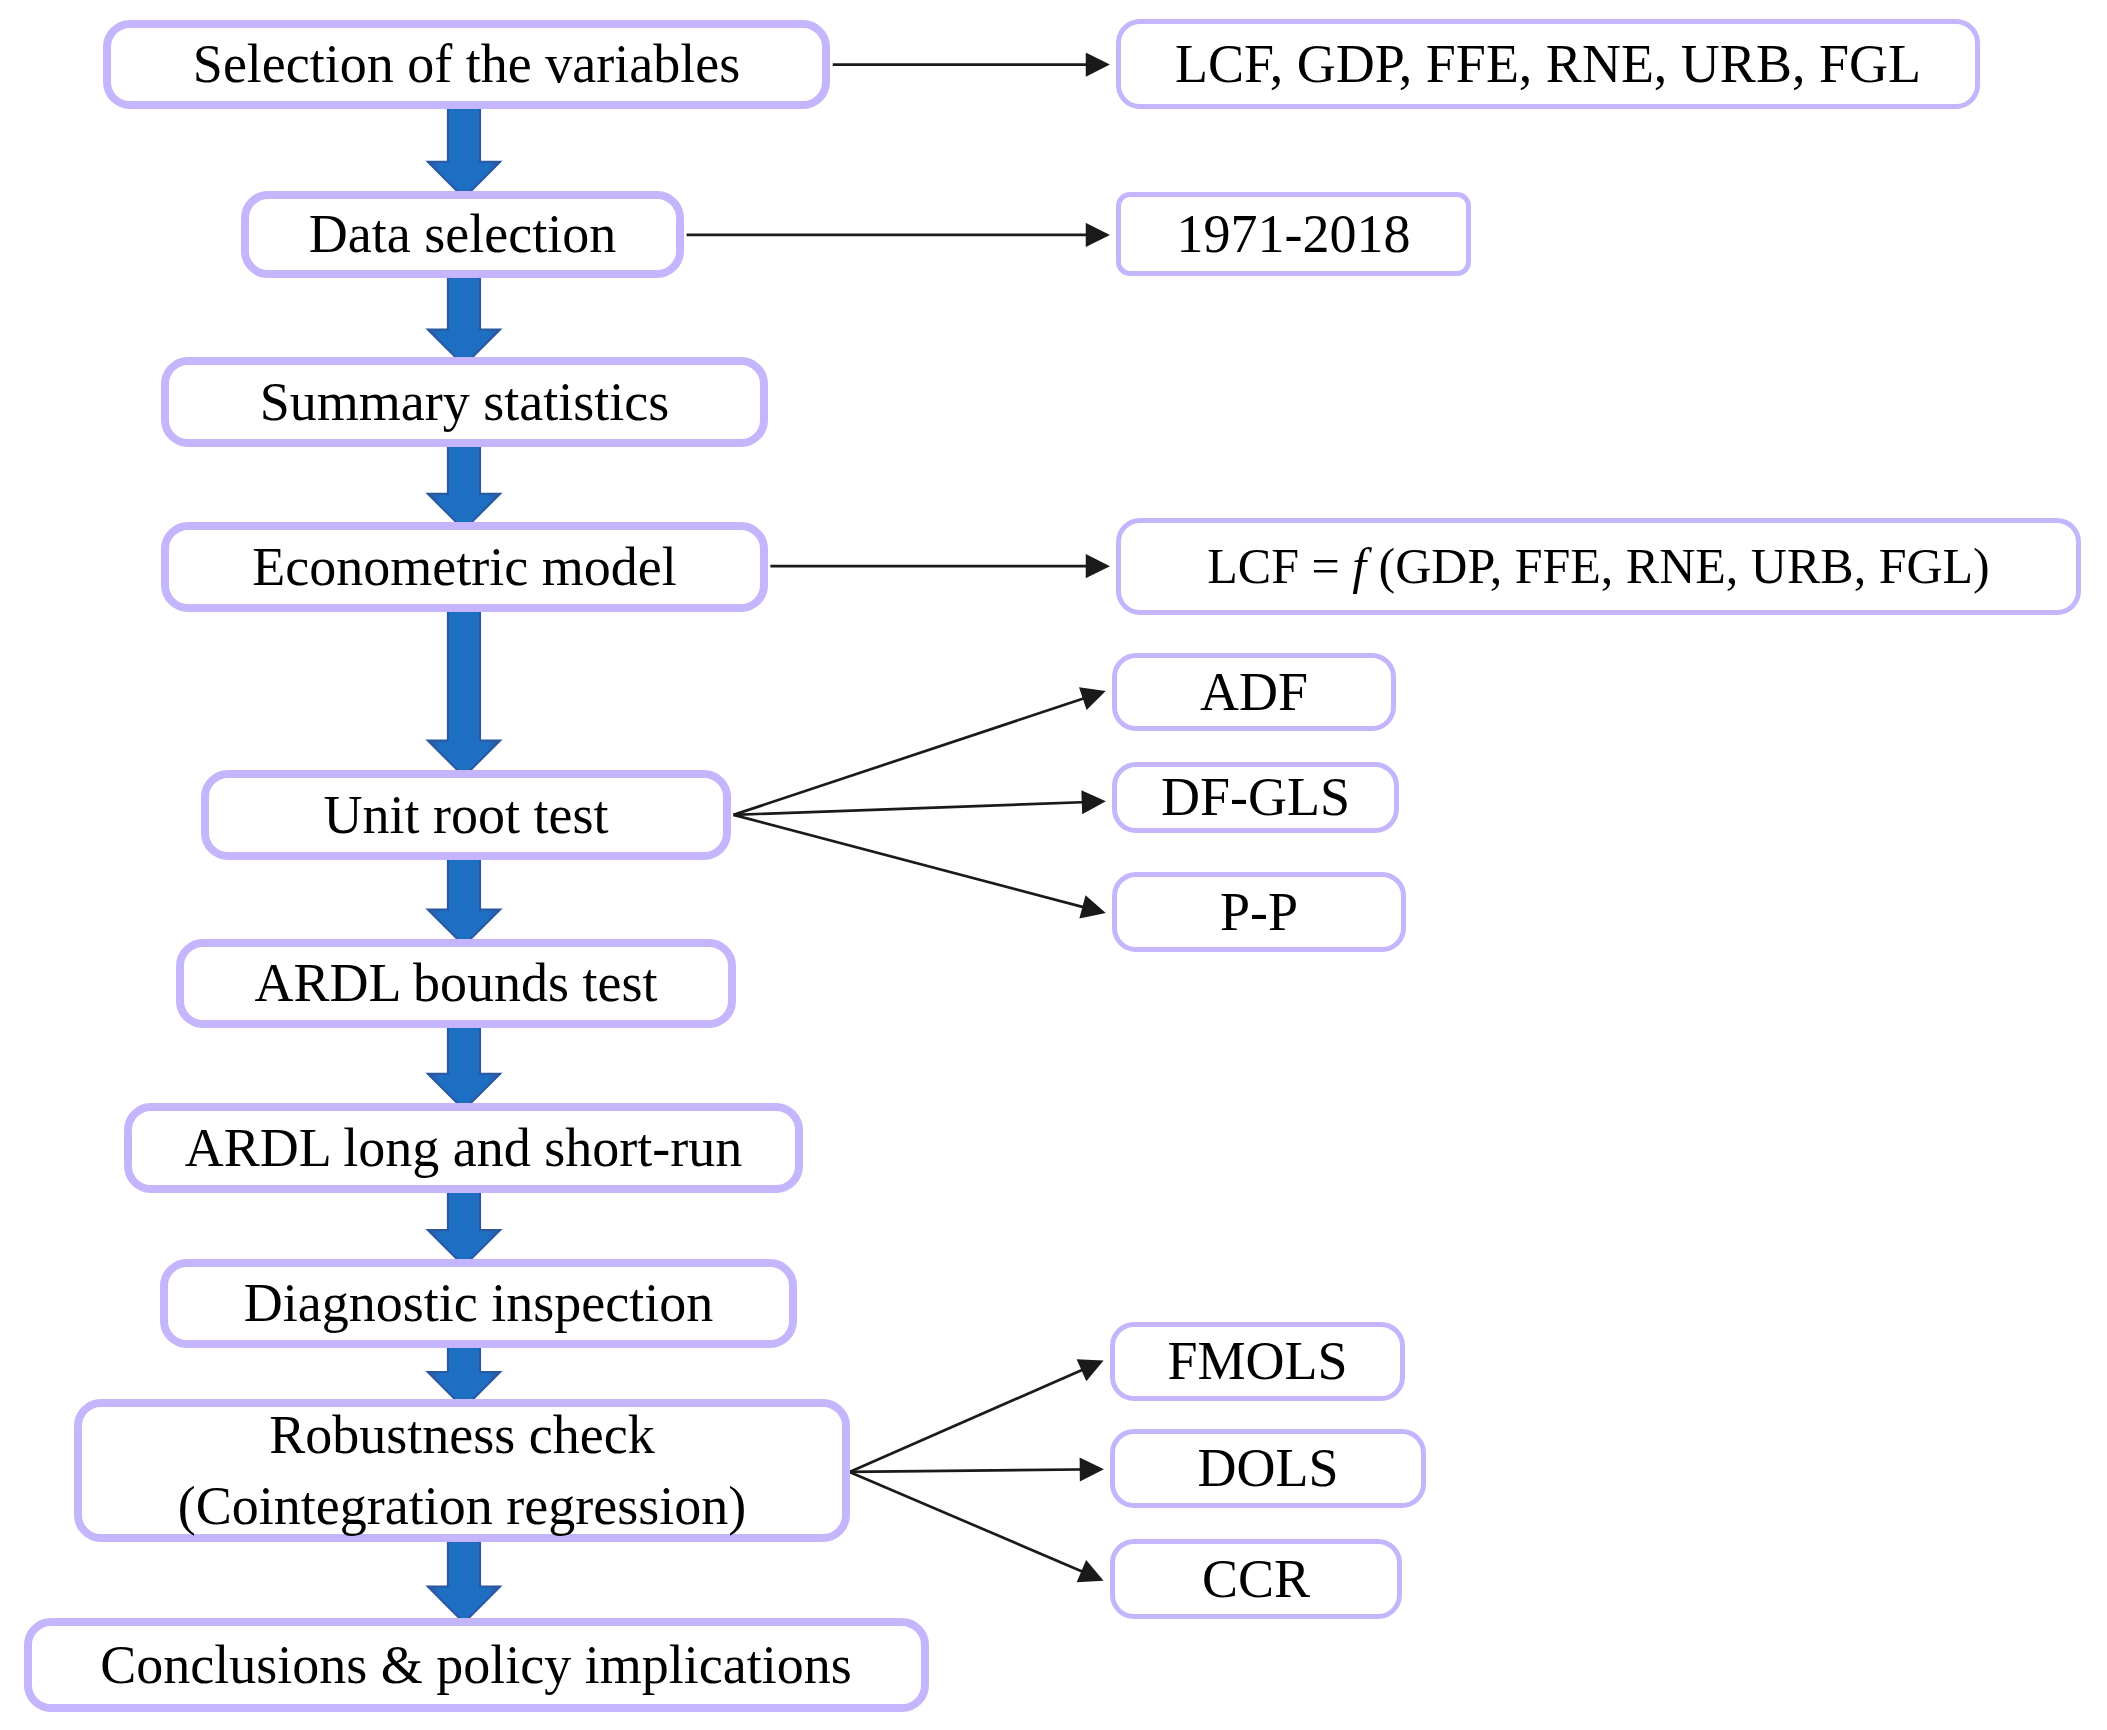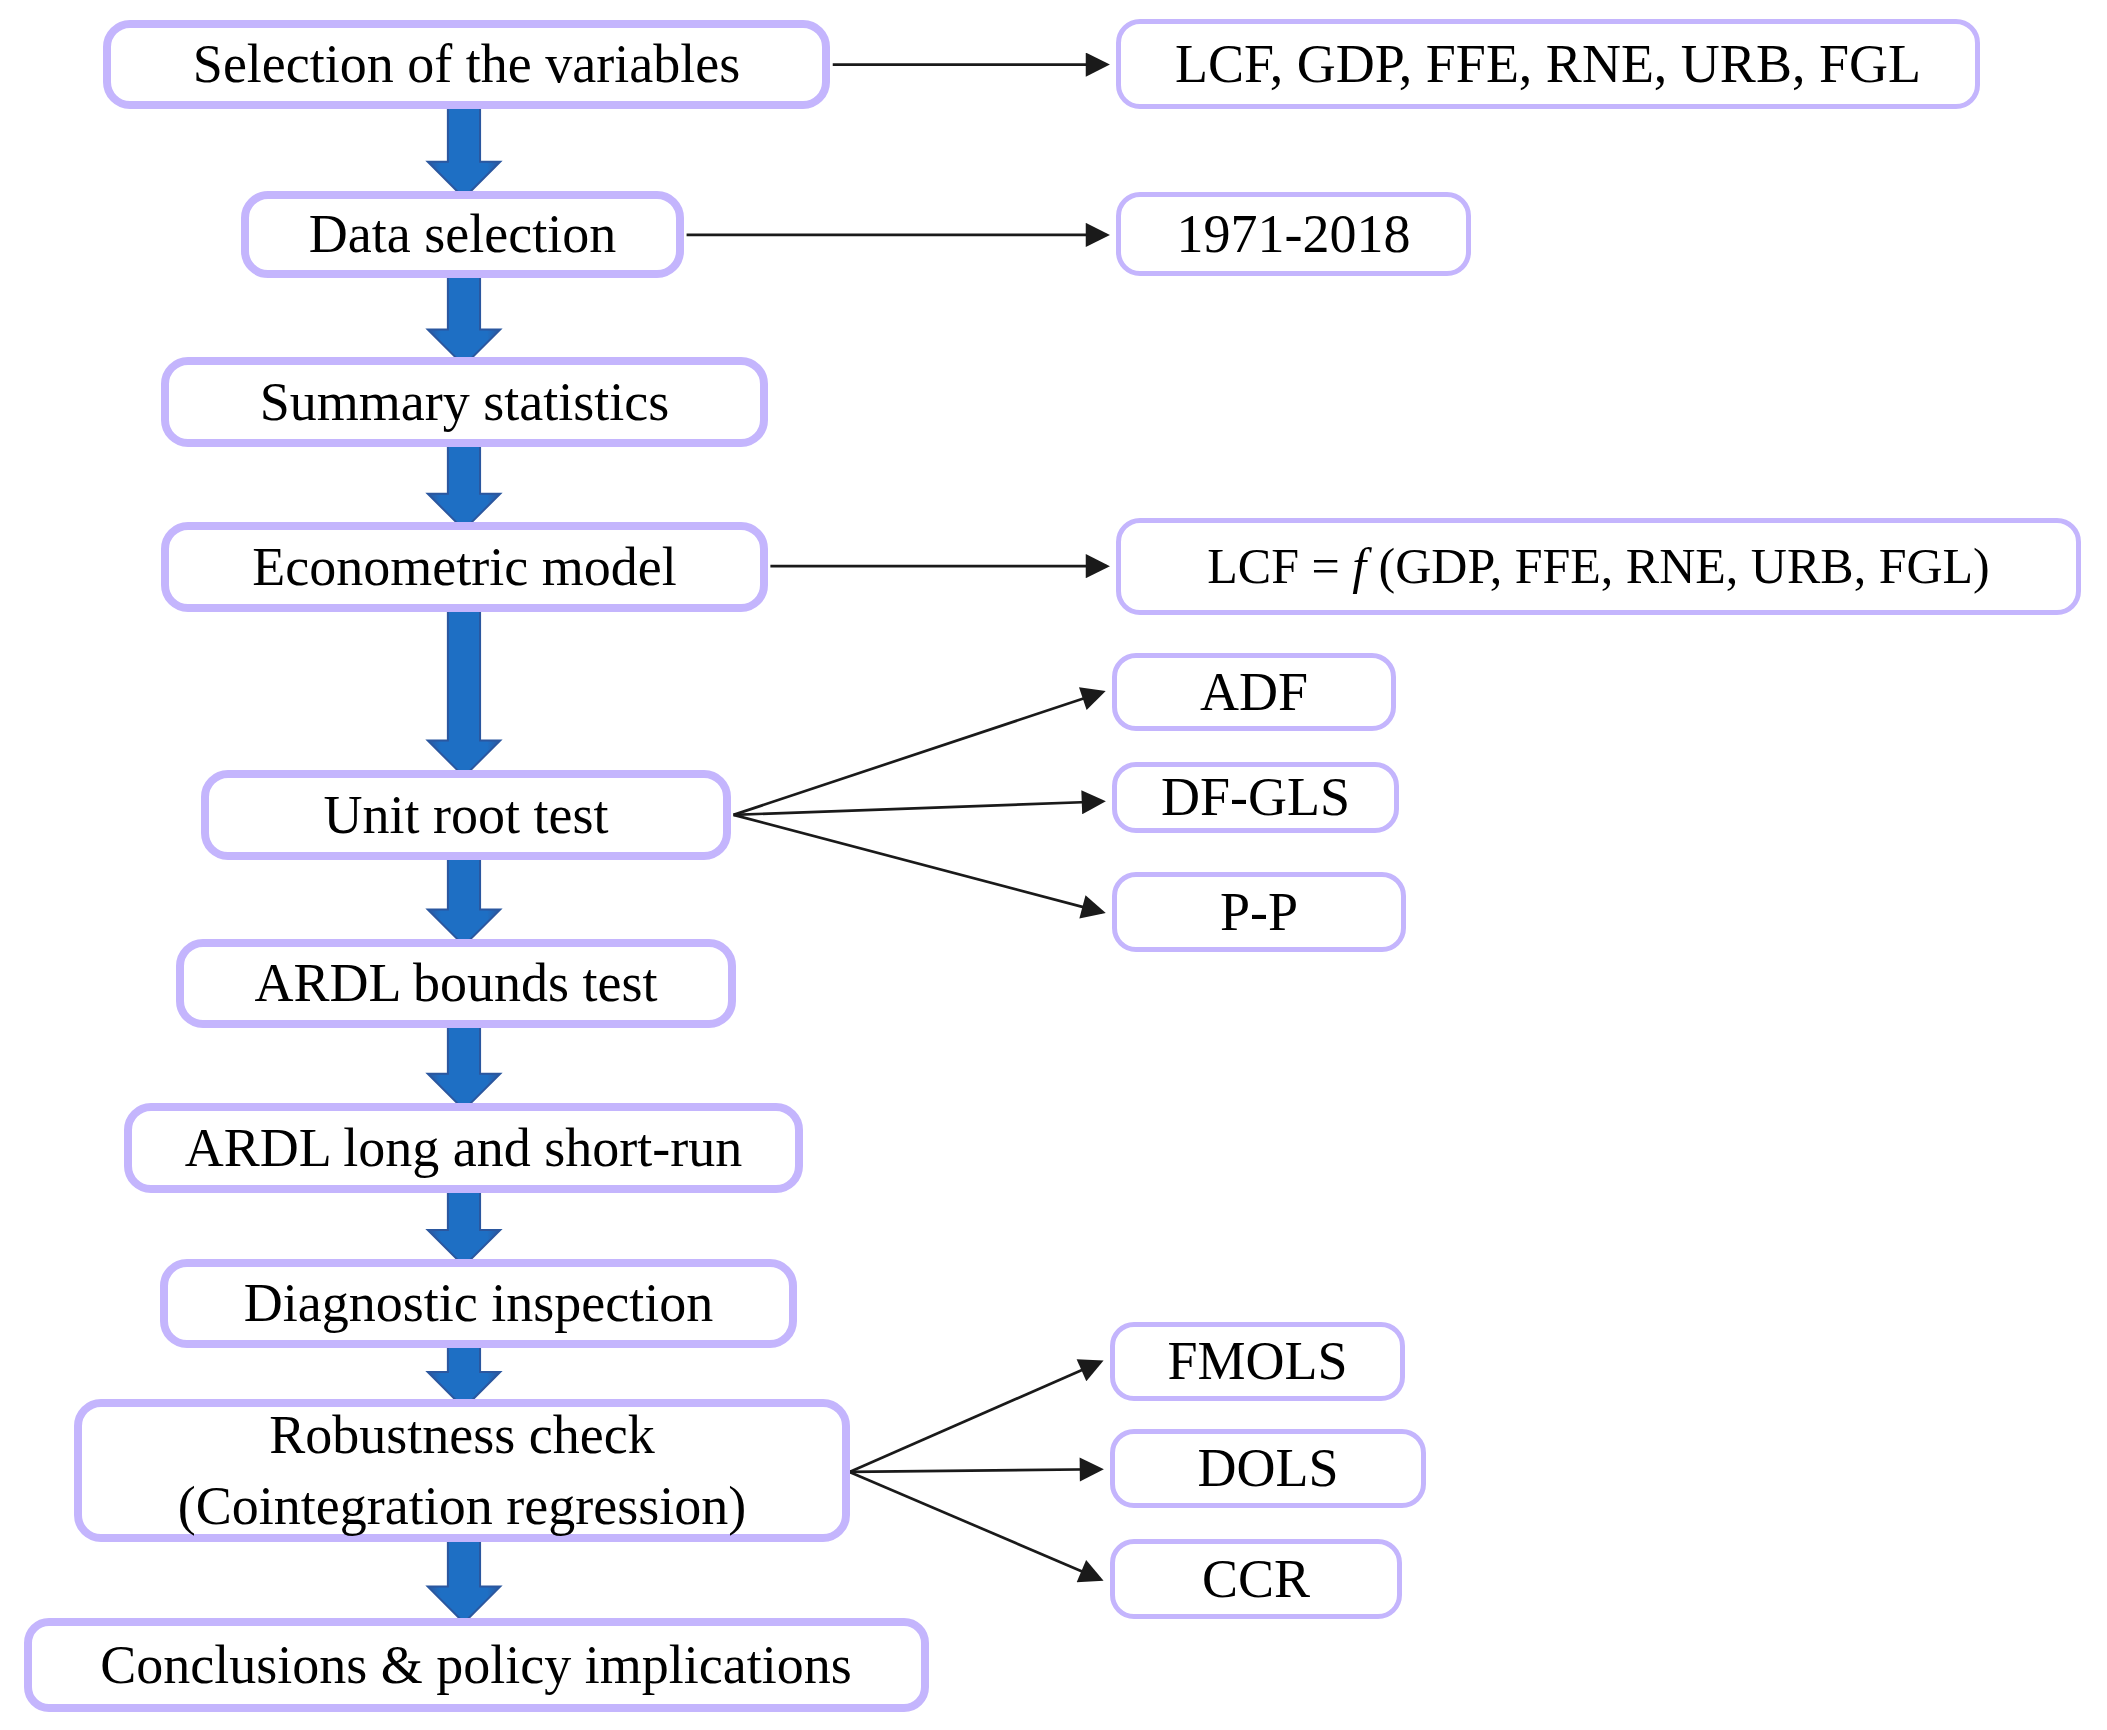--- a/index.html
+++ b/index.html
@@ -121,29 +121,29 @@
 
   <div class="box" style="left:160px; top:1259px; width:637px; height:89px;">
     <span>Diagnostic inspection</span>
   </div>
 
   <div class="box" style="left:74px; top:1399px; width:776px; height:143px;">
     <span>Robustness check</span>
     <span>(Cointegration regression)</span>
   </div>
 
-  <div class="box" style="left:23.5px; top:1618px; width:905px; height:94px;border-radius:25px;">
+  <div class="box" style="left:23.5px; top:1618px; width:905px; height:94px;">
     <span>Conclusions &amp; policy implications</span>
   </div>
 
   <div class="box side" style="left:1116px; top:19px; width:864px; height:90px;">
     <span>LCF, GDP, FFE, RNE, URB, FGL</span>
   </div>
 
-  <div class="box side" style="left:1116px; top:192px; width:355px; height:84px;">
+  <div class="box side" style="left:1116px; top:192px; width:355px; height:84px;border-radius:14px;">
     <span>1971-2018</span>
   </div>
 
   <div class="box side formula" style="left:1116px; top:518px; width:965px; height:97px;">
     <span><span>LCF = </span><span class="ital">f</span><span> (GDP, FFE, RNE, URB, FGL)</span></span>
   </div>
 
   <div class="box side" style="left:1112px; top:653px; width:284px; height:78px;">
     <span>ADF</span>
   </div>

